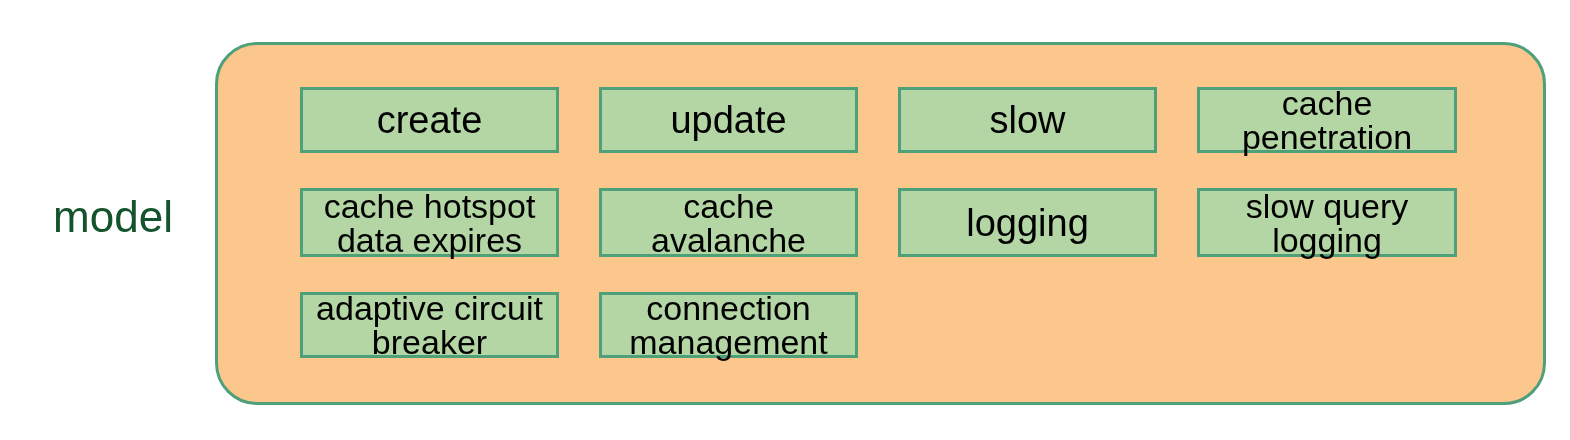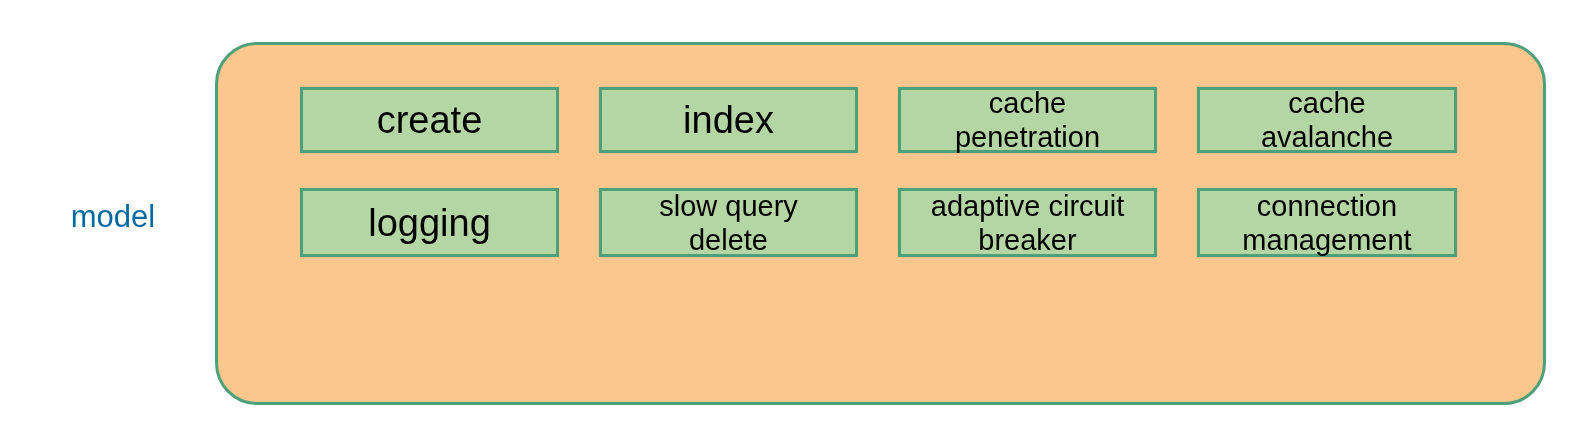--- a/index.html
+++ b/index.html
@@ -17,23 +17,23 @@
     position: relative;
     width: 1570px;
     height: 440px;
   }
   .side-label {
     position: absolute;
     left: 18px;
     top: 193px;
     width: 190px;
     text-align: center;
-    font-size: 31px;
+    font-size: 44px;
     line-height: 48px;
-    color: #0369a1;
+    color: #14532d;
     white-space: nowrap;
   }
   .group-container {
     position: absolute;
     left: 215px;
     top: 42px;
     width: 1331px;
     height: 363px;
     box-sizing: border-box;
     background: #fcc78d;
@@ -61,21 +61,21 @@
     justify-content: center;
     text-align: center;
     color: #000000;
     padding: 0 6px;
   }
   .node.size-lg {
     font-size: 38px;
     line-height: 44px;
   }
   .node.size-md {
-    font-size: 29px;
+    font-size: 34px;
     line-height: 34px;
   }
   .node .label {
     display: block;
     white-space: pre-line;
   }
 </style>
 </head>
 <body>
 
@@ -84,38 +84,45 @@
   <div class="side-label">model</div>
 
   <div class="group-container"></div>
 
   <div class="grid">
 
     <div class="node size-lg">
       <span class="label">create</span>
     </div>
     <div class="node size-lg">
-      <span class="label">index</span>
+      <span class="label">update</span>
+    </div>
+    <div class="node size-lg">
+      <span class="label">slow</span>
     </div>
 
     <div class="node size-md">
       <span class="label">cache
 penetration</span>
+    </div>
+    <div class="node size-md">
+      <span class="label">cache hotspot
+data expires</span>
     </div>
     <div class="node size-md">
       <span class="label">cache
 avalanche</span>
     </div>
 
     <div class="node size-lg">
       <span class="label">logging</span>
     </div>
     <div class="node size-md">
       <span class="label">slow query
-delete</span>
+logging</span>
     </div>
     <div class="node size-md">
       <span class="label">adaptive circuit
 breaker</span>
     </div>
     <div class="node size-md">
       <span class="label">connection
 management</span>
     </div>
 

